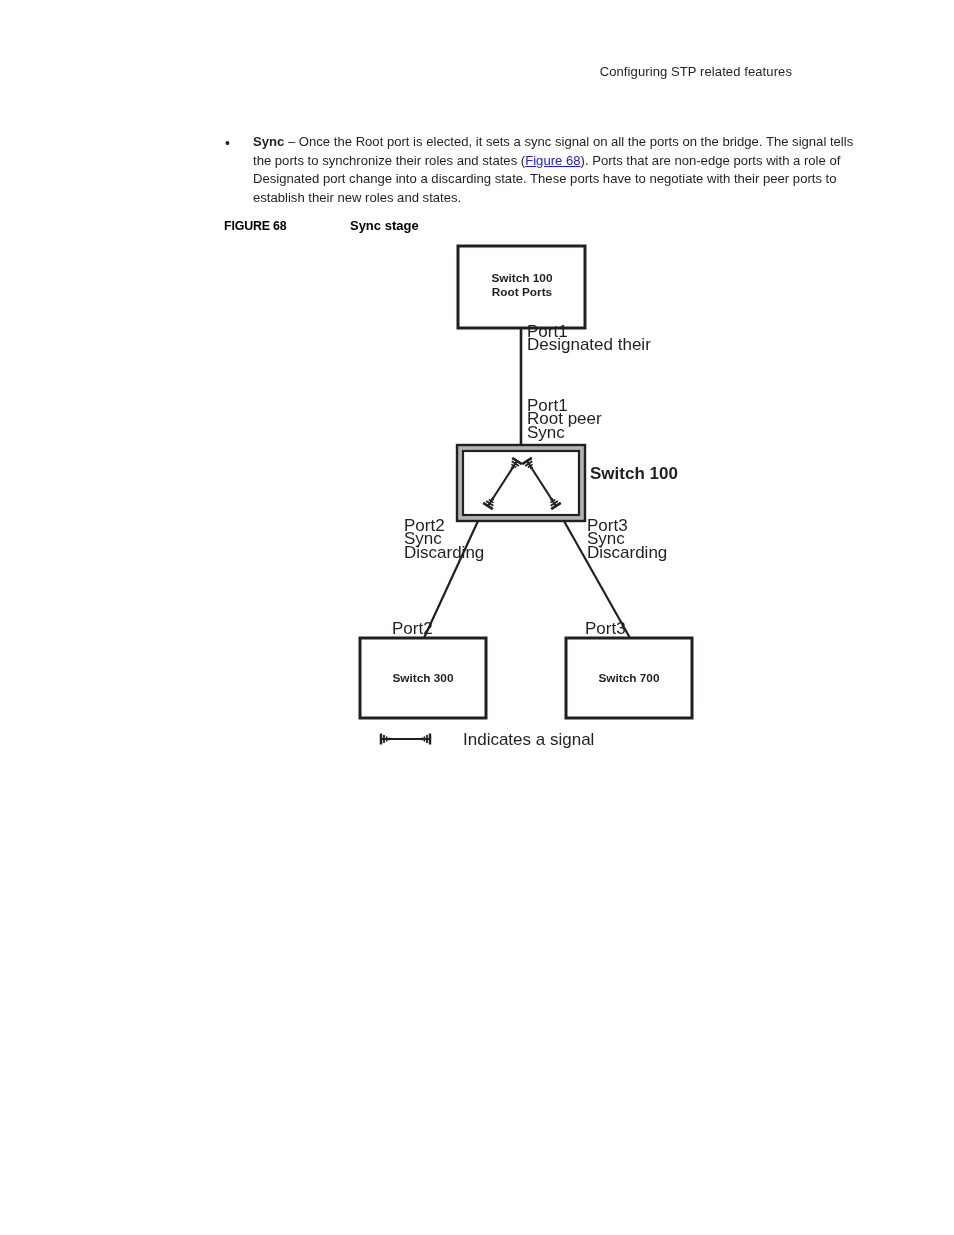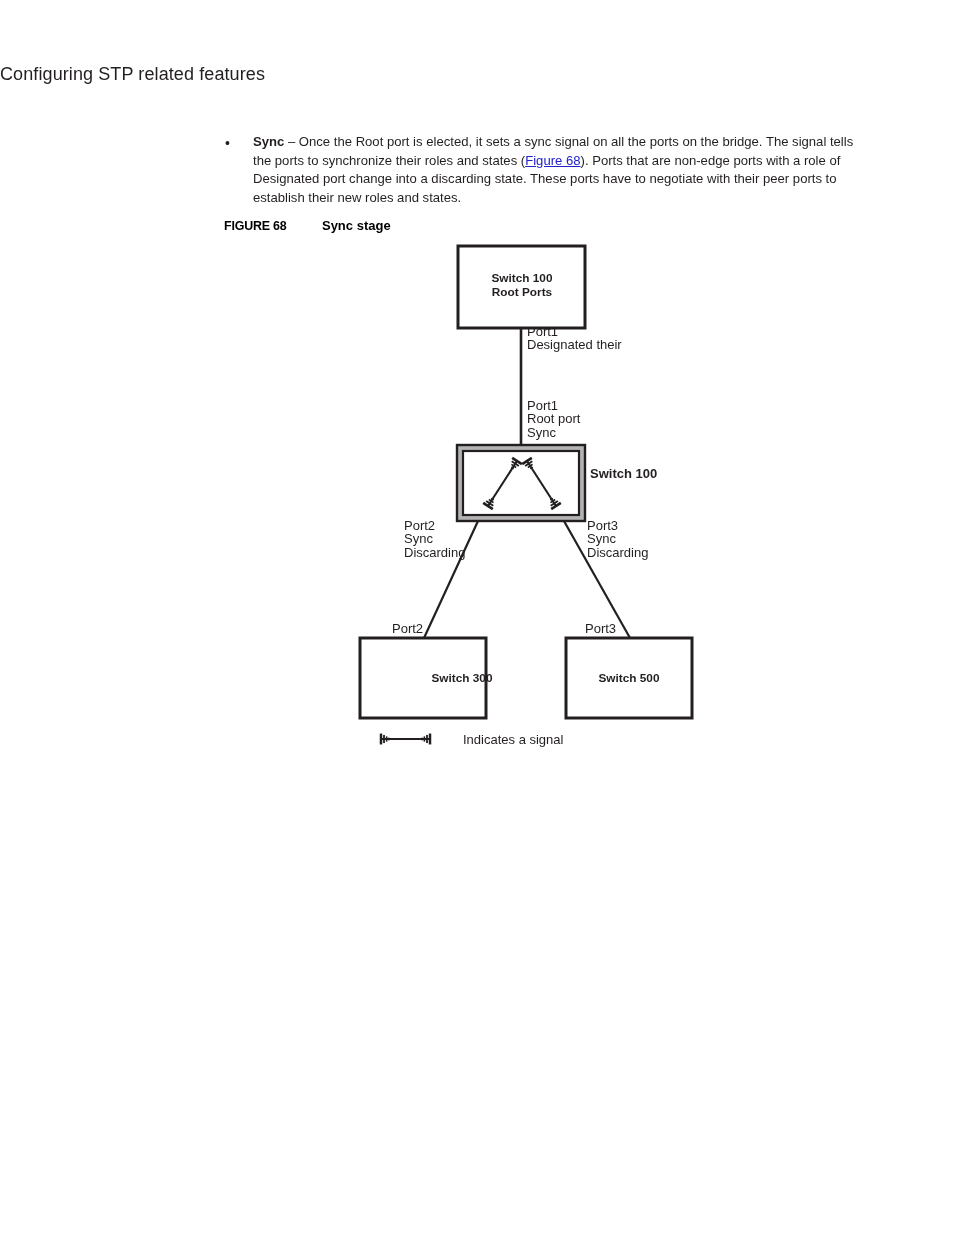--- a/index.html
+++ b/index.html
@@ -15,22 +15,22 @@
     color: #000000;
     overflow: hidden;
   }
 
   
   .page-header {
     position: absolute;
     left: 0;
     top: 64px;
     width: 792px;
-    text-align: left;
-    font-size: 18px;
+    text-align: right;
+    font-size: 13px;
     color: #231f20;
     letter-spacing: 0.1px;
   }
 
   
   .bullet-block {
     position: absolute;
     left: 225px;
     top: 133px;
     width: 645px;
@@ -68,39 +68,39 @@
     font-weight: bold;
     letter-spacing: -0.2px;
     font-stretch: condensed;
     font-size: 13.5px;
     transform: scaleX(0.92);
     display: inline-block;
     transform-origin: left center;
   }
   .fig-caption .fig-title {
     font-weight: bold;
-    margin-left: 30px;
+    margin-left: 58px;
     font-size: 13px;
   }
 
   
   .figure {
     position: absolute;
     left: 0;
     top: 0;
     width: 954px;
     height: 1235px;
     pointer-events: none;
   }
   .figure svg { display: block; }
 
   
   .dlabel {
     position: absolute;
-    font-size: 13px;
+    font-size: 17px;
     line-height: 13.4px;
     color: #231f20;
     white-space: nowrap;
   }
   .dlabel.bold { font-weight: bold; }
 
   .box-label {
     position: absolute;
     font-size: 11.8px;
     line-height: 13.6px;
@@ -190,21 +190,21 @@
   <div>Root Ports</div>
 </div>
 
 <div class="dlabel" style="left:527px; top:325px;">
   <div>Port1</div>
   <div>Designated their</div>
 </div>
 
 <div class="dlabel" style="left:527px; top:399px;">
   <div>Port1</div>
-  <div>Root port</div>
+  <div>Root peer</div>
   <div class="bold">Sync</div>
 </div>
 
 <div class="dlabel bold" style="left:590px; top:467px;">Switch 100</div>
 
 <div class="dlabel" style="left:404px; top:519px;">
   <div>Port2</div>
   <div class="bold">Sync</div>
   <div class="bold">Discarding</div>
 </div>
@@ -212,17 +212,17 @@
 <div class="dlabel" style="left:587px; top:519px;">
   <div>Port3</div>
   <div class="bold">Sync</div>
   <div class="bold">Discarding</div>
 </div>
 
 <div class="dlabel" style="left:392px; top:622px;">Port2</div>
 
 <div class="dlabel" style="left:585px; top:622px;">Port3</div>
 
-<div class="box-label" style="left:360px; top:672px; width:126px;padding-left:39px;">Switch 300</div>
-
-<div class="box-label" style="left:566px; top:672px; width:126px;">Switch 500</div>
+<div class="box-label" style="left:360px; top:672px; width:126px;">Switch 300</div>
+
+<div class="box-label" style="left:566px; top:672px; width:126px;">Switch 700</div>
 
 <div class="dlabel" style="left:463px; top:733px;">Indicates a signal</div>
 
 </body></html>

